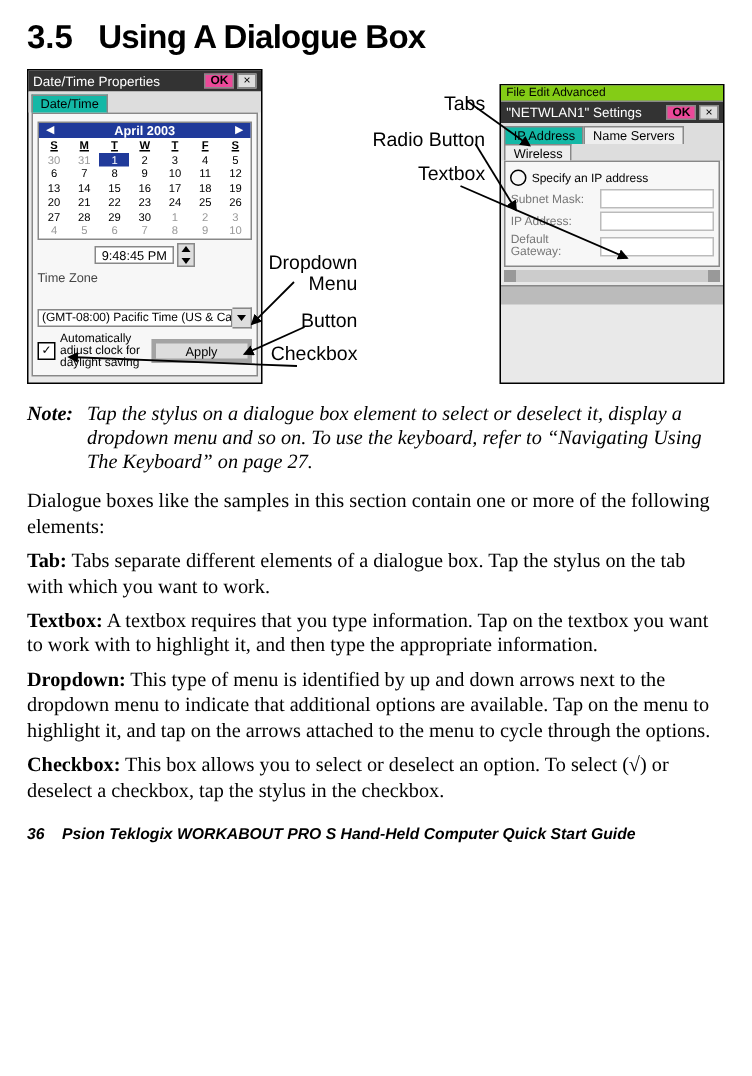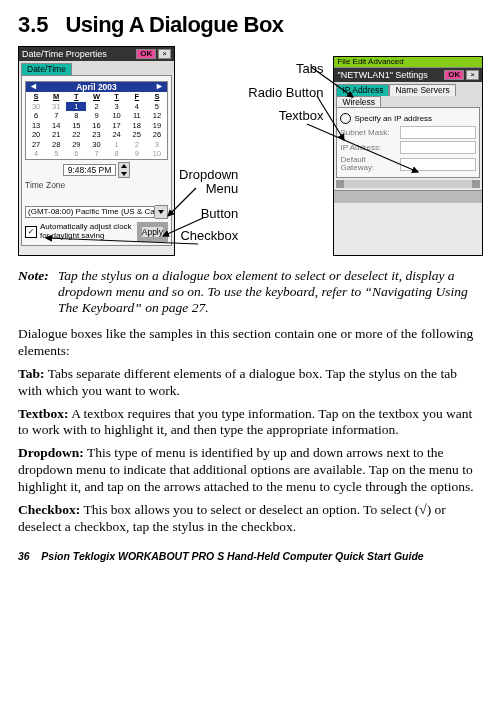--- a/index.html
+++ b/index.html
@@ -29,21 +29,21 @@
   .updown{display:inline-block;vertical-align:middle;width:10px;height:14px;border:1px solid #888;background:#ddd;position:relative;margin-left:2px}
   .updown::before{content:"";position:absolute;left:2px;top:1px;border-left:3px solid transparent;border-right:3px solid transparent;border-bottom:4px solid #000}
   .updown::after{content:"";position:absolute;left:2px;bottom:1px;border-left:3px solid transparent;border-right:3px solid transparent;border-top:4px solid #000}
   .lbl{font-size:8.5px;margin-top:3px;color:#444}
   .combo{display:flex;align-items:center;margin-top:15px}
   .combo .field{flex:1;background:#fff;border:1px solid #888;padding:1px 2px;font-size:8px;white-space:nowrap;overflow:hidden}
   .combo .dd{width:12px;height:12px;border:1px solid #888;border-left:none;background:#ddd;display:flex;align-items:center;justify-content:center}
   .combo .dd::after{content:"";border-left:3px solid transparent;border-right:3px solid transparent;border-top:4px solid #000}
   .cbrow{display:flex;align-items:center;margin-top:3px}
   .cb{width:10px;height:10px;border:1px solid #000;background:#fff;margin-right:3px;display:flex;align-items:center;justify-content:center;font-size:8px;line-height:1}
-  .btn{border:5px solid #a3a3a3;background:#ddd;padding:1px 0;font-size:8.5px;margin-left:auto}
+  .btn{border:3px solid #a3a3a3;background:#ddd;padding:1px 20px;font-size:8.5px;margin-left:auto}
   .win2{width:160px}
   .rrow{display:flex;align-items:center;font-size:8px;margin:2px 0}
   .radio{width:9px;height:9px;border:1px solid #000;border-radius:50%;margin-right:3px;display:flex;align-items:center;justify-content:center}
   .radio .dot{width:5px;height:5px;background:#000;border-radius:50%}
   .frow{display:flex;align-items:center;font-size:8px;margin:2px 0;color:#777}
   .frow .flabel{width:60px}
   .frow .ffield{flex:1;height:11px;border:1px solid #bbb;background:#fff}
   .scroll{height:8px;background:#ccc;margin:2px 2px;position:relative}
   .scroll::before,.scroll::after{content:"";position:absolute;top:0;width:8px;height:8px;background:#999}
   .scroll::before{left:0}.scroll::after{right:0}

